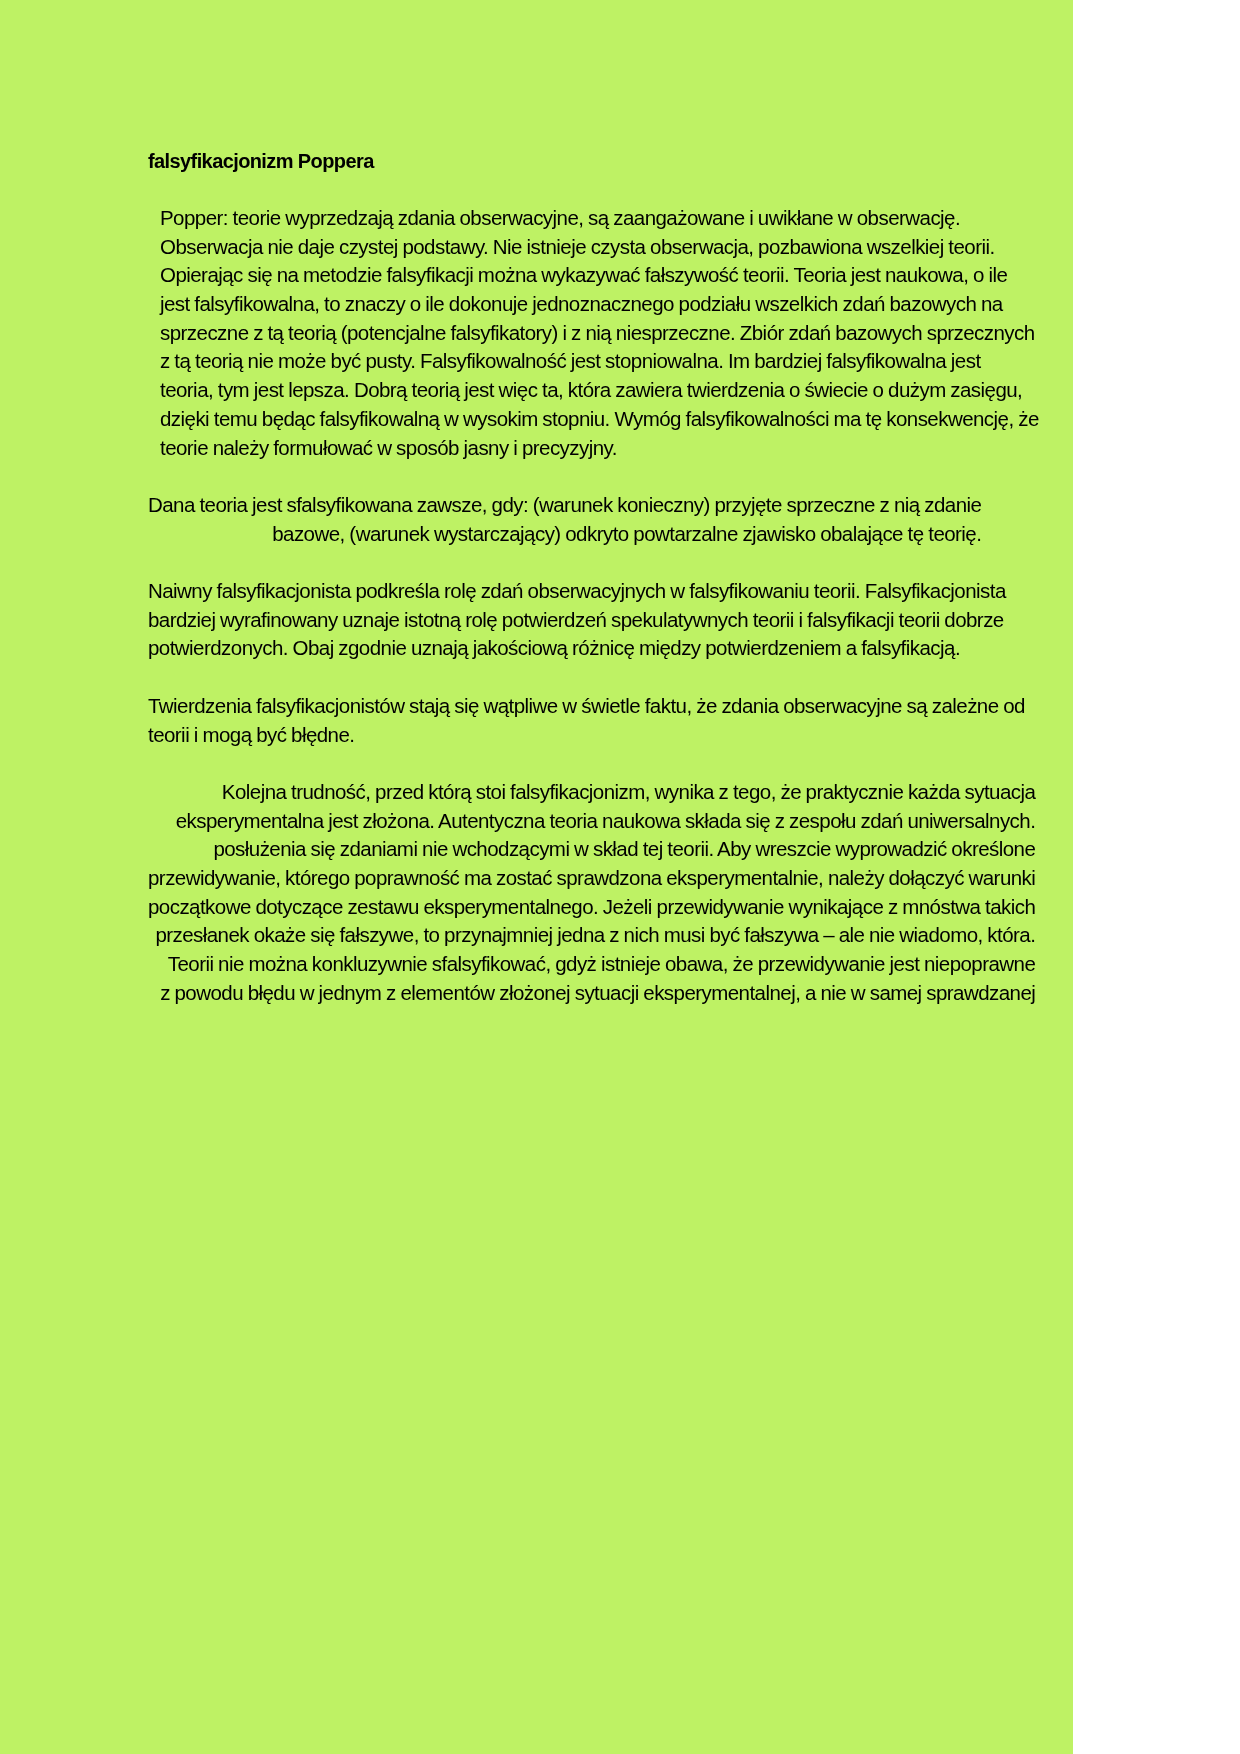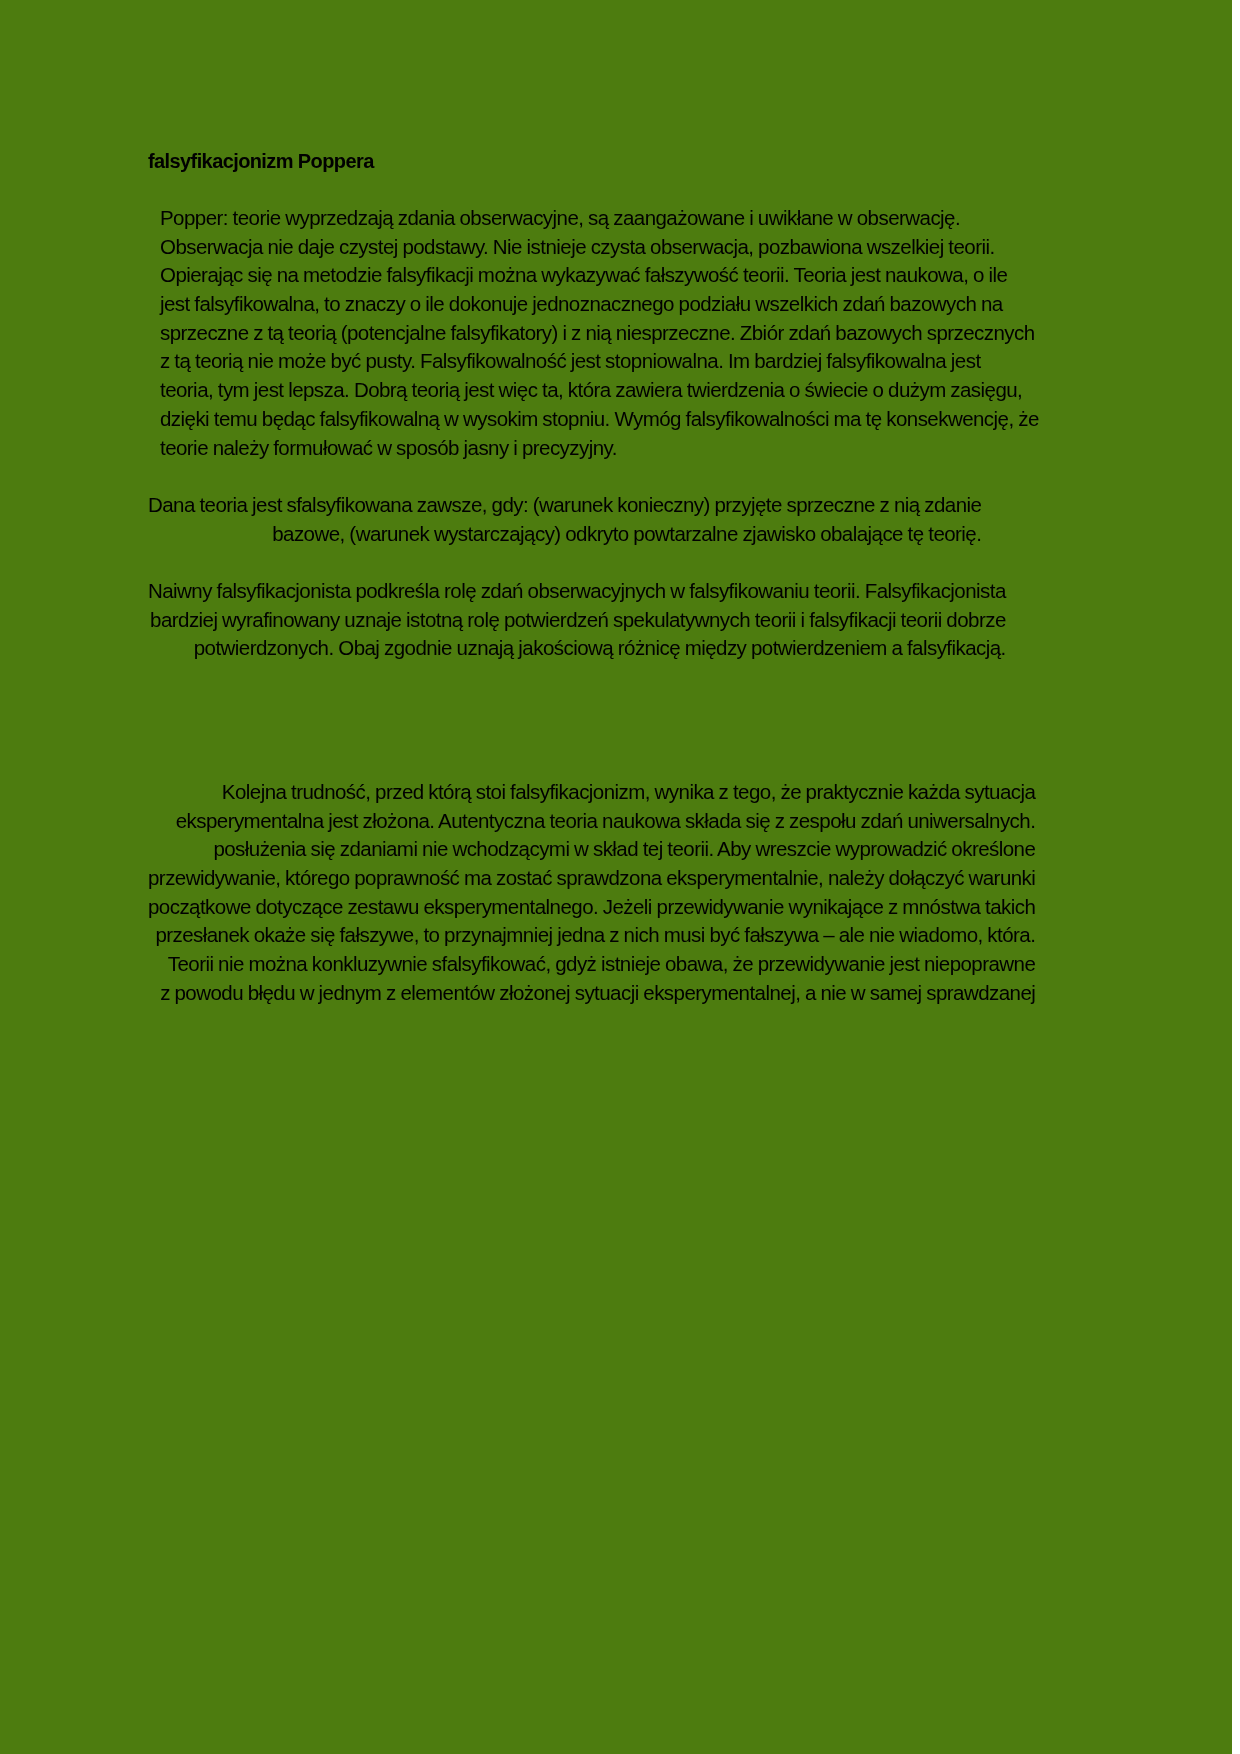--- a/index.html
+++ b/index.html
@@ -12,23 +12,23 @@
       height: 1754px;
       position: relative;
       overflow: hidden;
       font-family: "Liberation Sans", sans-serif;
       color: #000000;
     }
     .page {
       position: absolute;
       left: 0;
       top: 0;
-      width: 1232px;
+      width: 1073px;
       height: 1754px;
-      background: #4d7c0f;
+      background: #bef264;
     }
     .title {
       position: absolute;
       left: 148px;
       top: 150px;
       font-size: 20px;
       font-weight: bold;
       letter-spacing: -0.6px;
       white-space: nowrap;
     }
@@ -64,26 +64,30 @@
     <span class="line">teoria, tym jest lepsza. Dobrą teorią jest więc ta, która zawiera twierdzenia o świecie o dużym zasięgu,</span>
     <span class="line">dzięki temu będąc falsyfikowalną w wysokim stopniu. Wymóg falsyfikowalności ma tę konsekwencję, że</span>
     <span class="line">teorie należy formułować w sposób jasny i precyzyjny.</span>
   </div>
 
   <div class="para" style="top:491px;text-align:right;">
     <span class="line">Dana teoria jest sfalsyfikowana zawsze, gdy: (warunek konieczny) przyjęte sprzeczne z nią zdanie</span>
     <span class="line">bazowe, (warunek wystarczający) odkryto powtarzalne zjawisko obalające tę teorię.</span>
   </div>
 
-  <div class="para" style="top:577px;text-align:right;">
+  <div class="para" style="top:577px;">
     <span class="line">Naiwny falsyfikacjonista podkreśla rolę zdań obserwacyjnych w falsyfikowaniu teorii. Falsyfikacjonista</span>
     <span class="line">bardziej wyrafinowany uznaje istotną rolę potwierdzeń spekulatywnych teorii i falsyfikacji teorii dobrze</span>
     <span class="line">potwierdzonych. Obaj zgodnie uznają jakościową różnicę między potwierdzeniem a falsyfikacją.</span>
   </div>
 
+  <div class="para" style="top:692px;">
+    <span class="line">Twierdzenia falsyfikacjonistów stają się wątpliwe w świetle faktu, że zdania obserwacyjne są zależne od</span>
+    <span class="line">teorii i mogą być błędne.</span>
+  </div>
 
   <div class="para" style="top:778px;text-align:right;">
     <span class="line">Kolejna trudność, przed którą stoi falsyfikacjonizm, wynika z tego, że praktycznie każda sytuacja</span>
     <span class="line">eksperymentalna jest złożona. Autentyczna teoria naukowa składa się z zespołu zdań uniwersalnych.</span>
     <span class="line">posłużenia się zdaniami nie wchodzącymi w skład tej teorii. Aby wreszcie wyprowadzić określone</span>
     <span class="line">przewidywanie, którego poprawność ma zostać sprawdzona eksperymentalnie, należy dołączyć warunki</span>
     <span class="line">początkowe dotyczące zestawu eksperymentalnego. Jeżeli przewidywanie wynikające z mnóstwa takich</span>
     <span class="line">przesłanek okaże się fałszywe, to przynajmniej jedna z nich musi być fałszywa – ale nie wiadomo, która.</span>
     <span class="line">Teorii nie można konkluzywnie sfalsyfikować, gdyż istnieje obawa, że przewidywanie jest niepoprawne</span>
     <span class="line">z powodu błędu w jednym z elementów złożonej sytuacji eksperymentalnej, a nie w samej sprawdzanej</span>

